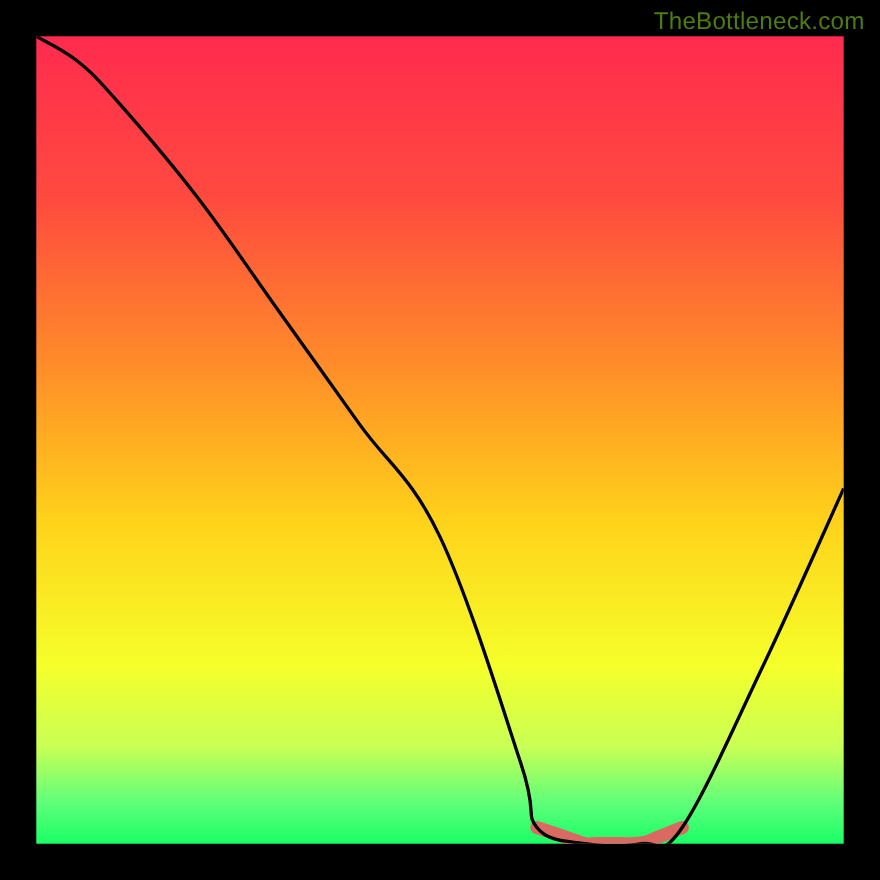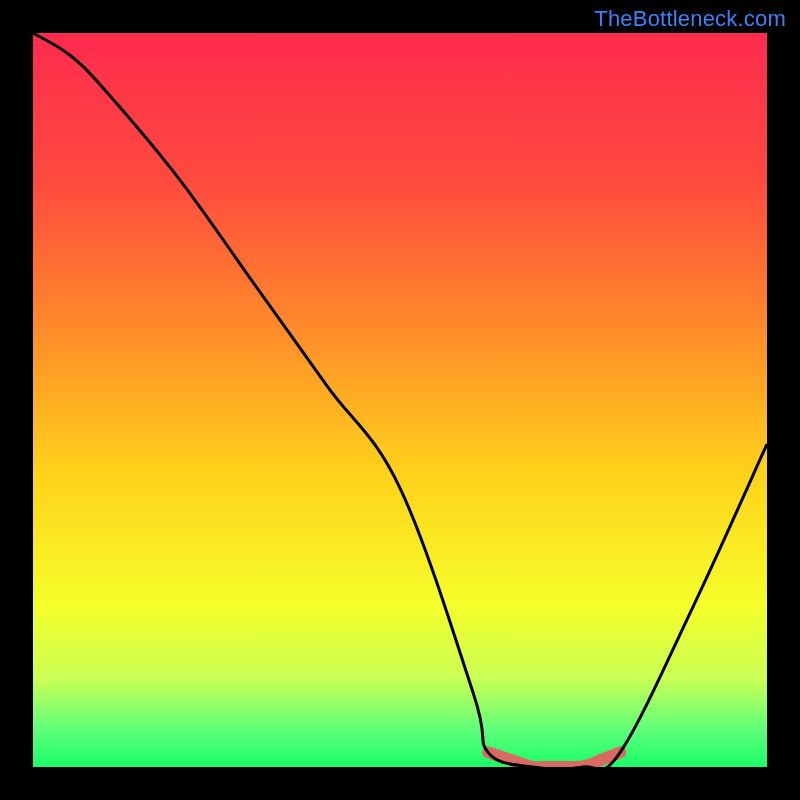--- a/index.html
+++ b/index.html
@@ -13,21 +13,21 @@
   }
   .stage {
     position: relative;
     width: 800px;
     height: 800px;
   }
   .watermark {
     position: absolute;
     top: 6px;
     right: 14px;
-    color: #3b82f6;
+    color: #4d7c0f;
     font-size: 22px;
     font-weight: 500;
     letter-spacing: 0.2px;
     z-index: 5;
   }
   svg {
     position: absolute;
     top: 0;
     left: 0;
   }

